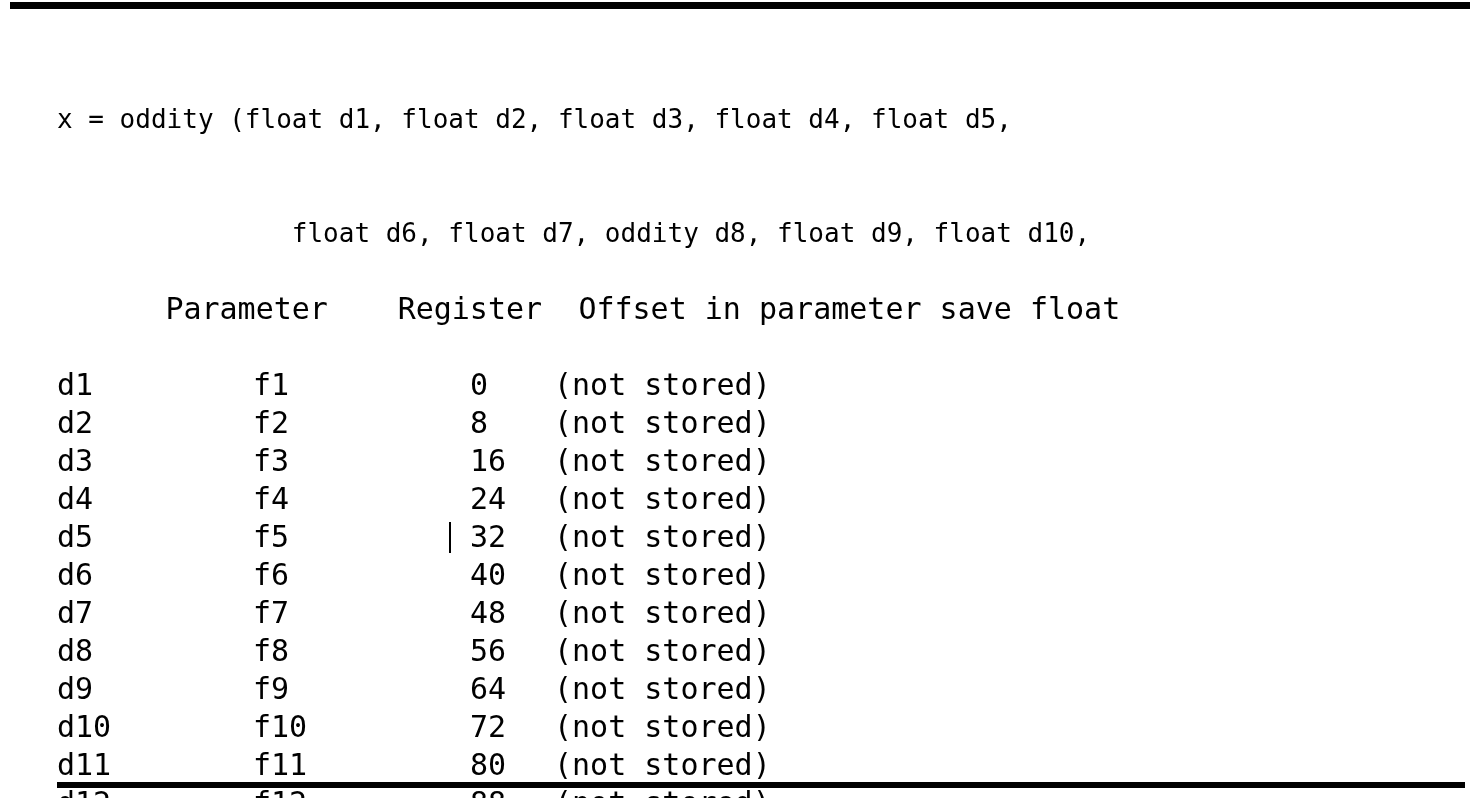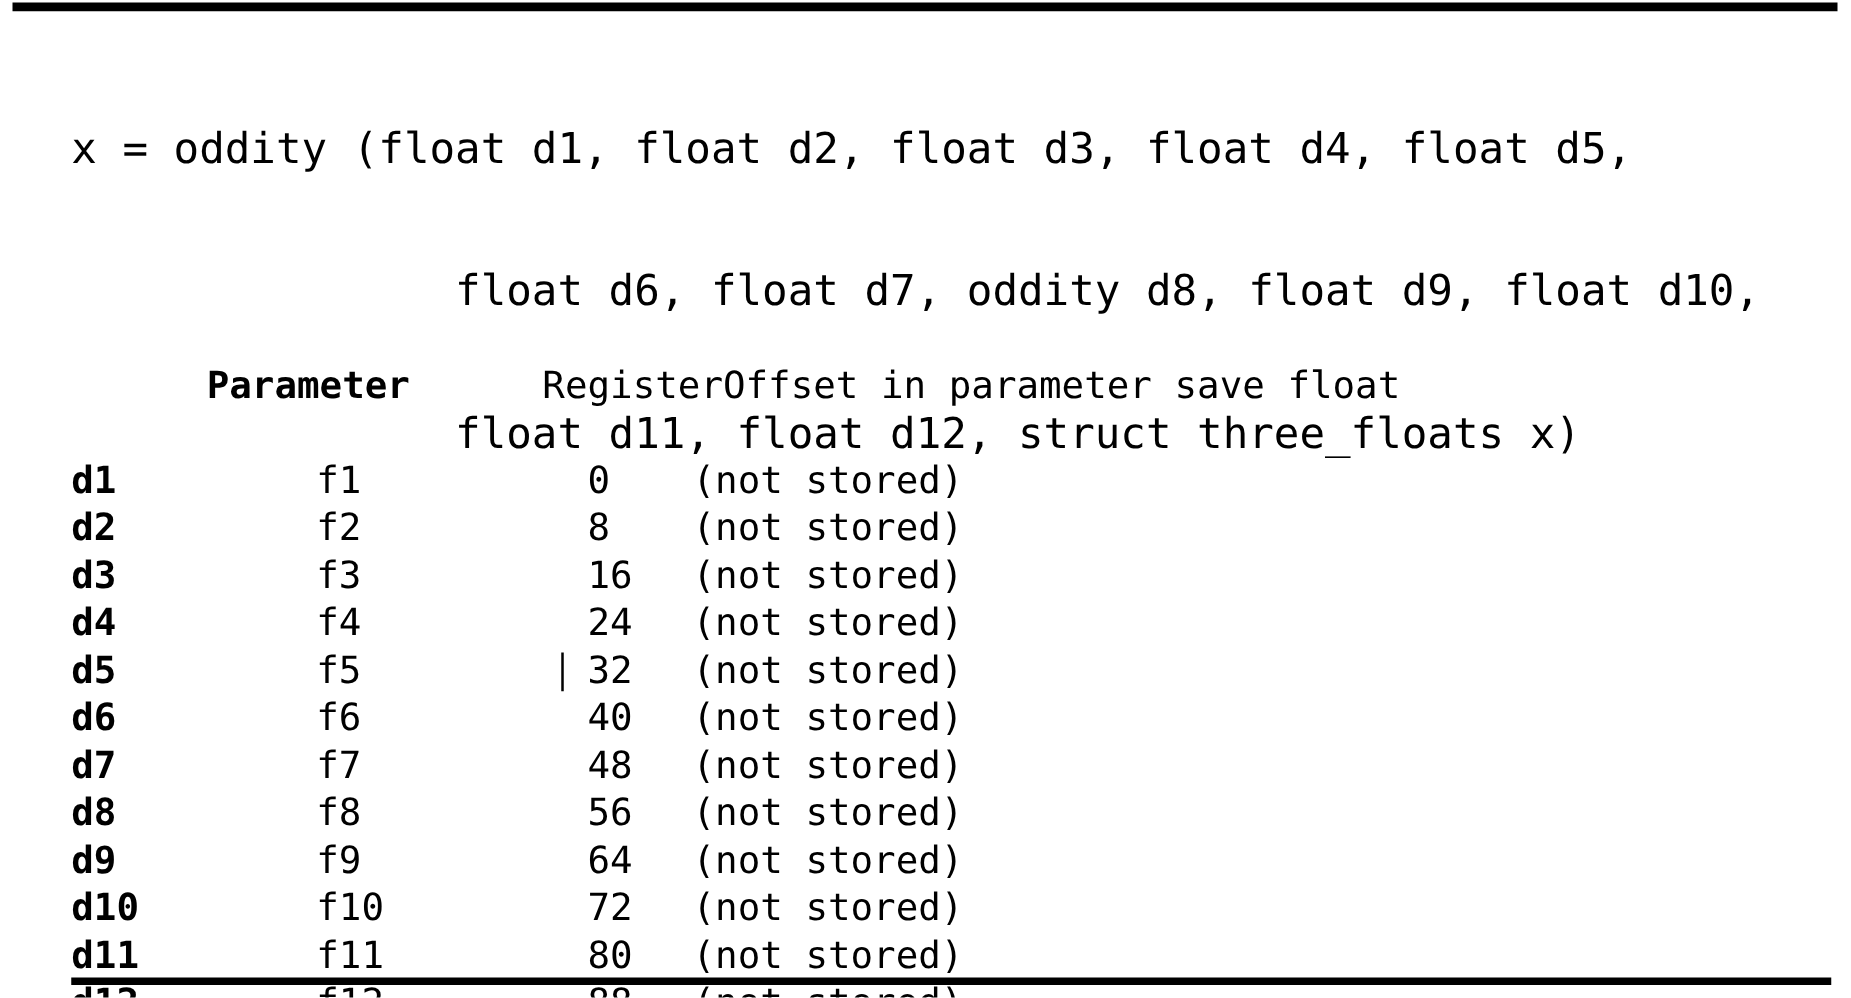--- a/index.html
+++ b/index.html
@@ -37,21 +37,21 @@
     top: 782px;
     width: 1408px;
     height: 6px;
     background: #000000;
   }
 
   .code-block {
     position: absolute;
     left: 57px;
     top: 24px;
-    font-size: 34px;
+    font-size: 26px;
     line-height: 38px;
     letter-spacing: 0px;
     white-space: pre;
     font-family: "DejaVu Sans Mono", "Liberation Mono", monospace;
   }
 
   .sig-line {
     white-space: pre;
     height: 38px;
   }
@@ -70,21 +70,20 @@
     height: 38px;
     white-space: pre;
     position: relative;
   }
 
   .col-param {
     display: inline-block;
     width: 196px;
     text-align: left;
     white-space: pre;
-    font-weight: bold;
   }
 
   .col-reg {
     display: inline-block;
     width: 196px;
     text-align: left;
     white-space: pre;
     position: relative;
   }
 
@@ -103,21 +102,21 @@
 
   .col-note {
     display: inline-block;
     white-space: pre;
   }
 
   .header-row .col-param {
     width: 196px;
   }
   .header-row .col-reg {
-    text-align: right;
+    text-align: center;
     width: 217px;
   }
 
   .caret {
     display: inline-block;
     position: absolute;
     width: 2px;
     height: 31px;
     background: #000000;
     top: 4px;
@@ -127,21 +126,20 @@
 </head>
 <body>
 
 <div class="figure">
 
   <div class="rule-top"></div>
 
   <div class="code-block">
     <div class="sig-line">x = oddity (float d1, float d2, float d3, float d4, float d5,</div>
     <div class="sig-line">               float d6, float d7, oddity d8, float d9, float d10,</div>
-    <div class="sig-line">               float d11, float d12, struct three_floats x)</div>
   </div>
 
   <div class="table-block">
     <div class="row header-row">
       <span class="col-param">Parameter</span><span class="col-reg">Register</span><span class="col-note">Offset in parameter save float</span>
     </div>
     <div id="table-body"><div class="row"><span class="col-param">d1</span><span class="col-reg">f1</span><span class="col-gap"> </span><span class="col-offset">0</span><span class="col-note">(not stored)</span></div><div class="row"><span class="col-param">d2</span><span class="col-reg">f2</span><span class="col-gap"> </span><span class="col-offset">8</span><span class="col-note">(not stored)</span></div><div class="row"><span class="col-param">d3</span><span class="col-reg">f3</span><span class="col-gap"> </span><span class="col-offset">16</span><span class="col-note">(not stored)</span></div><div class="row"><span class="col-param">d4</span><span class="col-reg">f4</span><span class="col-gap"> </span><span class="col-offset">24</span><span class="col-note">(not stored)</span></div><div class="row"><span class="col-param">d5</span><span class="col-reg">f5<span class="caret"></span></span><span class="col-gap"> </span><span class="col-offset">32</span><span class="col-note">(not stored)</span></div><div class="row"><span class="col-param">d6</span><span class="col-reg">f6</span><span class="col-gap"> </span><span class="col-offset">40</span><span class="col-note">(not stored)</span></div><div class="row"><span class="col-param">d7</span><span class="col-reg">f7</span><span class="col-gap"> </span><span class="col-offset">48</span><span class="col-note">(not stored)</span></div><div class="row"><span class="col-param">d8</span><span class="col-reg">f8</span><span class="col-gap"> </span><span class="col-offset">56</span><span class="col-note">(not stored)</span></div><div class="row"><span class="col-param">d9</span><span class="col-reg">f9</span><span class="col-gap"> </span><span class="col-offset">64</span><span class="col-note">(not stored)</span></div><div class="row"><span class="col-param">d10</span><span class="col-reg">f10</span><span class="col-gap"> </span><span class="col-offset">72</span><span class="col-note">(not stored)</span></div><div class="row"><span class="col-param">d11</span><span class="col-reg">f11</span><span class="col-gap"> </span><span class="col-offset">80</span><span class="col-note">(not stored)</span></div><div class="row"><span class="col-param">d12</span><span class="col-reg">f12</span><span class="col-gap"> </span><span class="col-offset">88</span><span class="col-note">(not stored)</span></div></div>
   </div>
 
   <div class="rule-bottom"></div>

